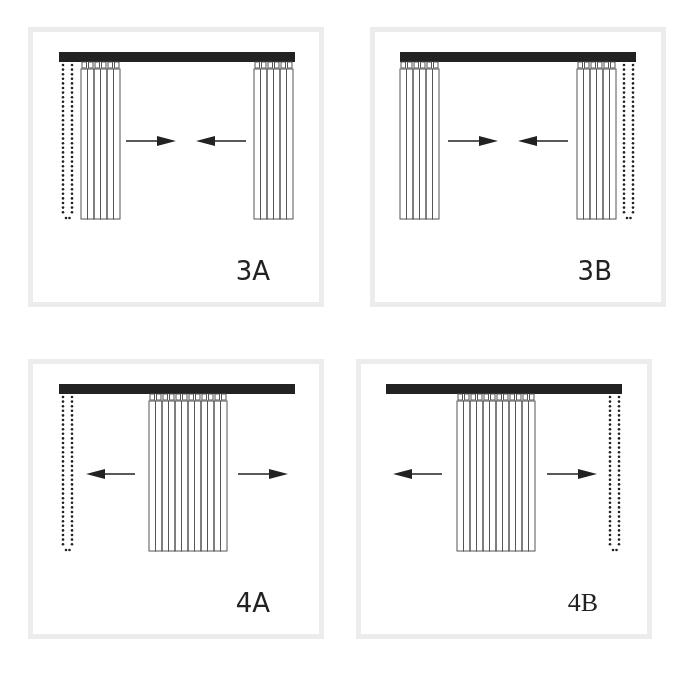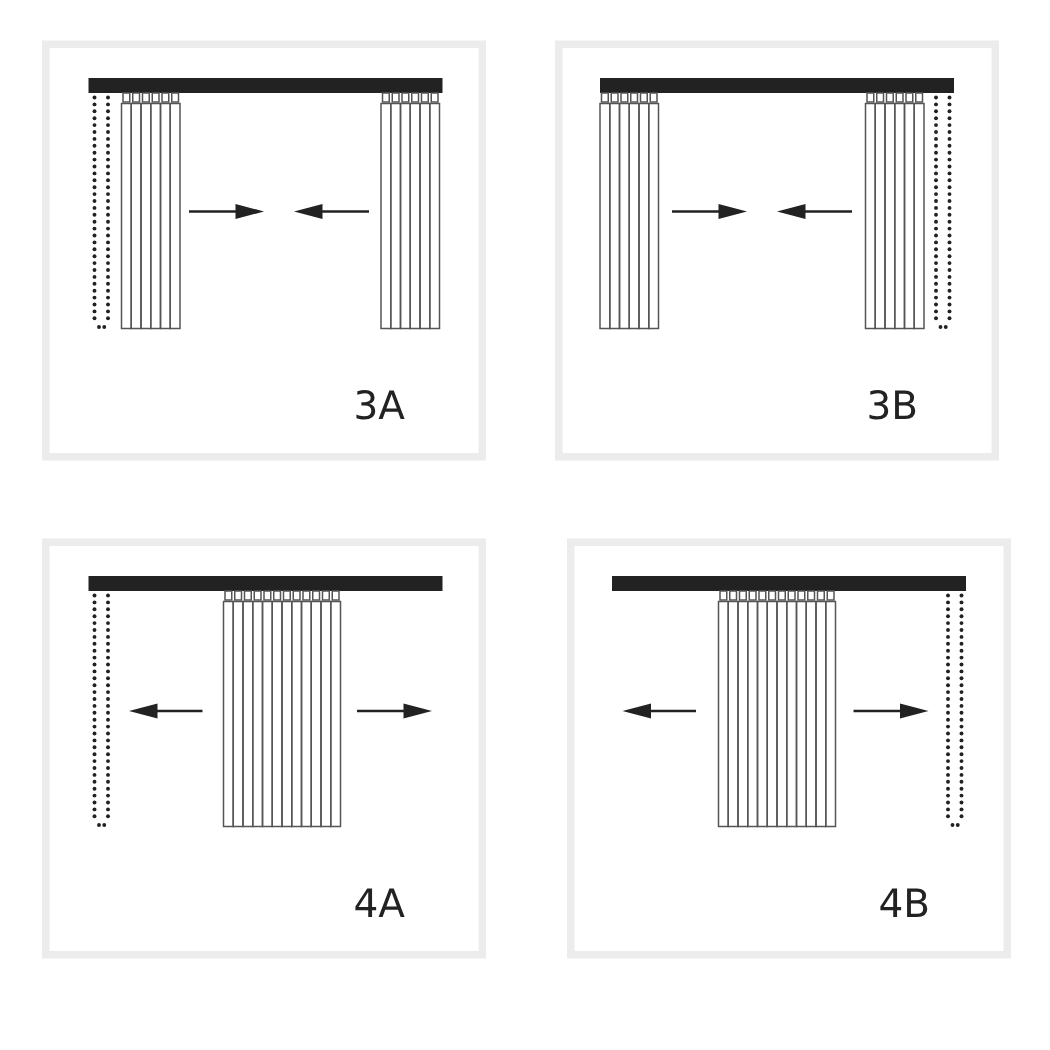--- a/index.html
+++ b/index.html
@@ -376,21 +376,21 @@
       <polygon points="72,105 53,110 72,115" fill="#222"></polygon>
     </g>
     <g>
       <line x1="205" y1="110" x2="240" y2="110" stroke="#222" stroke-width="1.6"></line>
       <polygon points="236,105 255,110 236,115" fill="#222"></polygon>
     </g>
   </svg>
   <div class="panel-label">4A</div>
 </div>
 
-<div class="panel" style="left:378px; top:359px;">
+<div class="panel" style="left:356px; top:359px;font-family:Liberation Serif, serif;">
   <svg width="286" height="270" viewBox="0 0 286 270">
     <rect x="25" y="20" width="236" height="10" fill="#222"></rect>
     <g fill="#222">
         <circle cx="249" cy="33" r="1.3"></circle>
         <circle cx="258" cy="33" r="1.3"></circle>
         <circle cx="249" cy="37.6" r="1.3"></circle>
         <circle cx="258" cy="37.6" r="1.3"></circle>
         <circle cx="249" cy="42.2" r="1.3"></circle>
         <circle cx="258" cy="42.2" r="1.3"></circle>
         <circle cx="249" cy="46.800000000000004" r="1.3"></circle>

